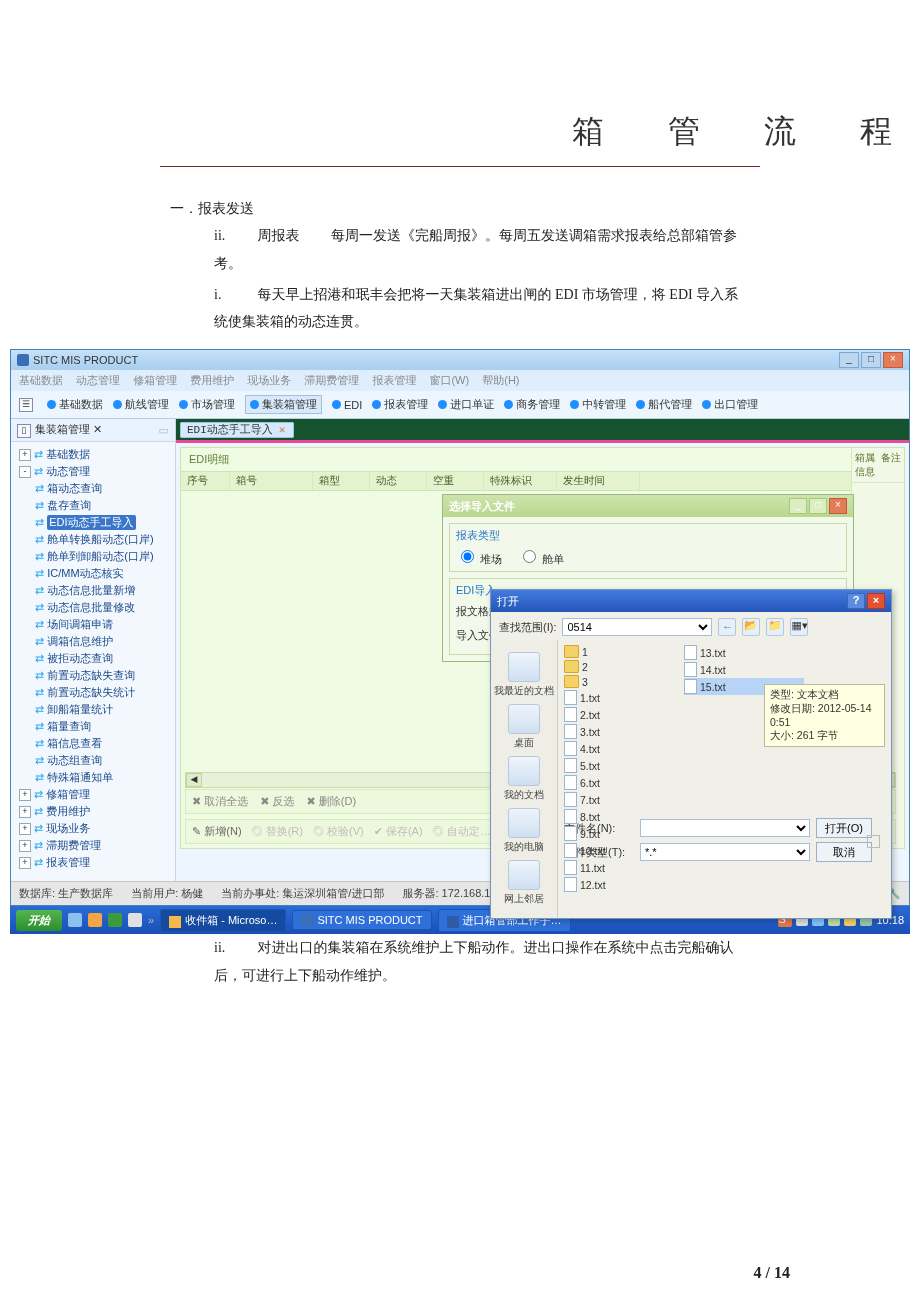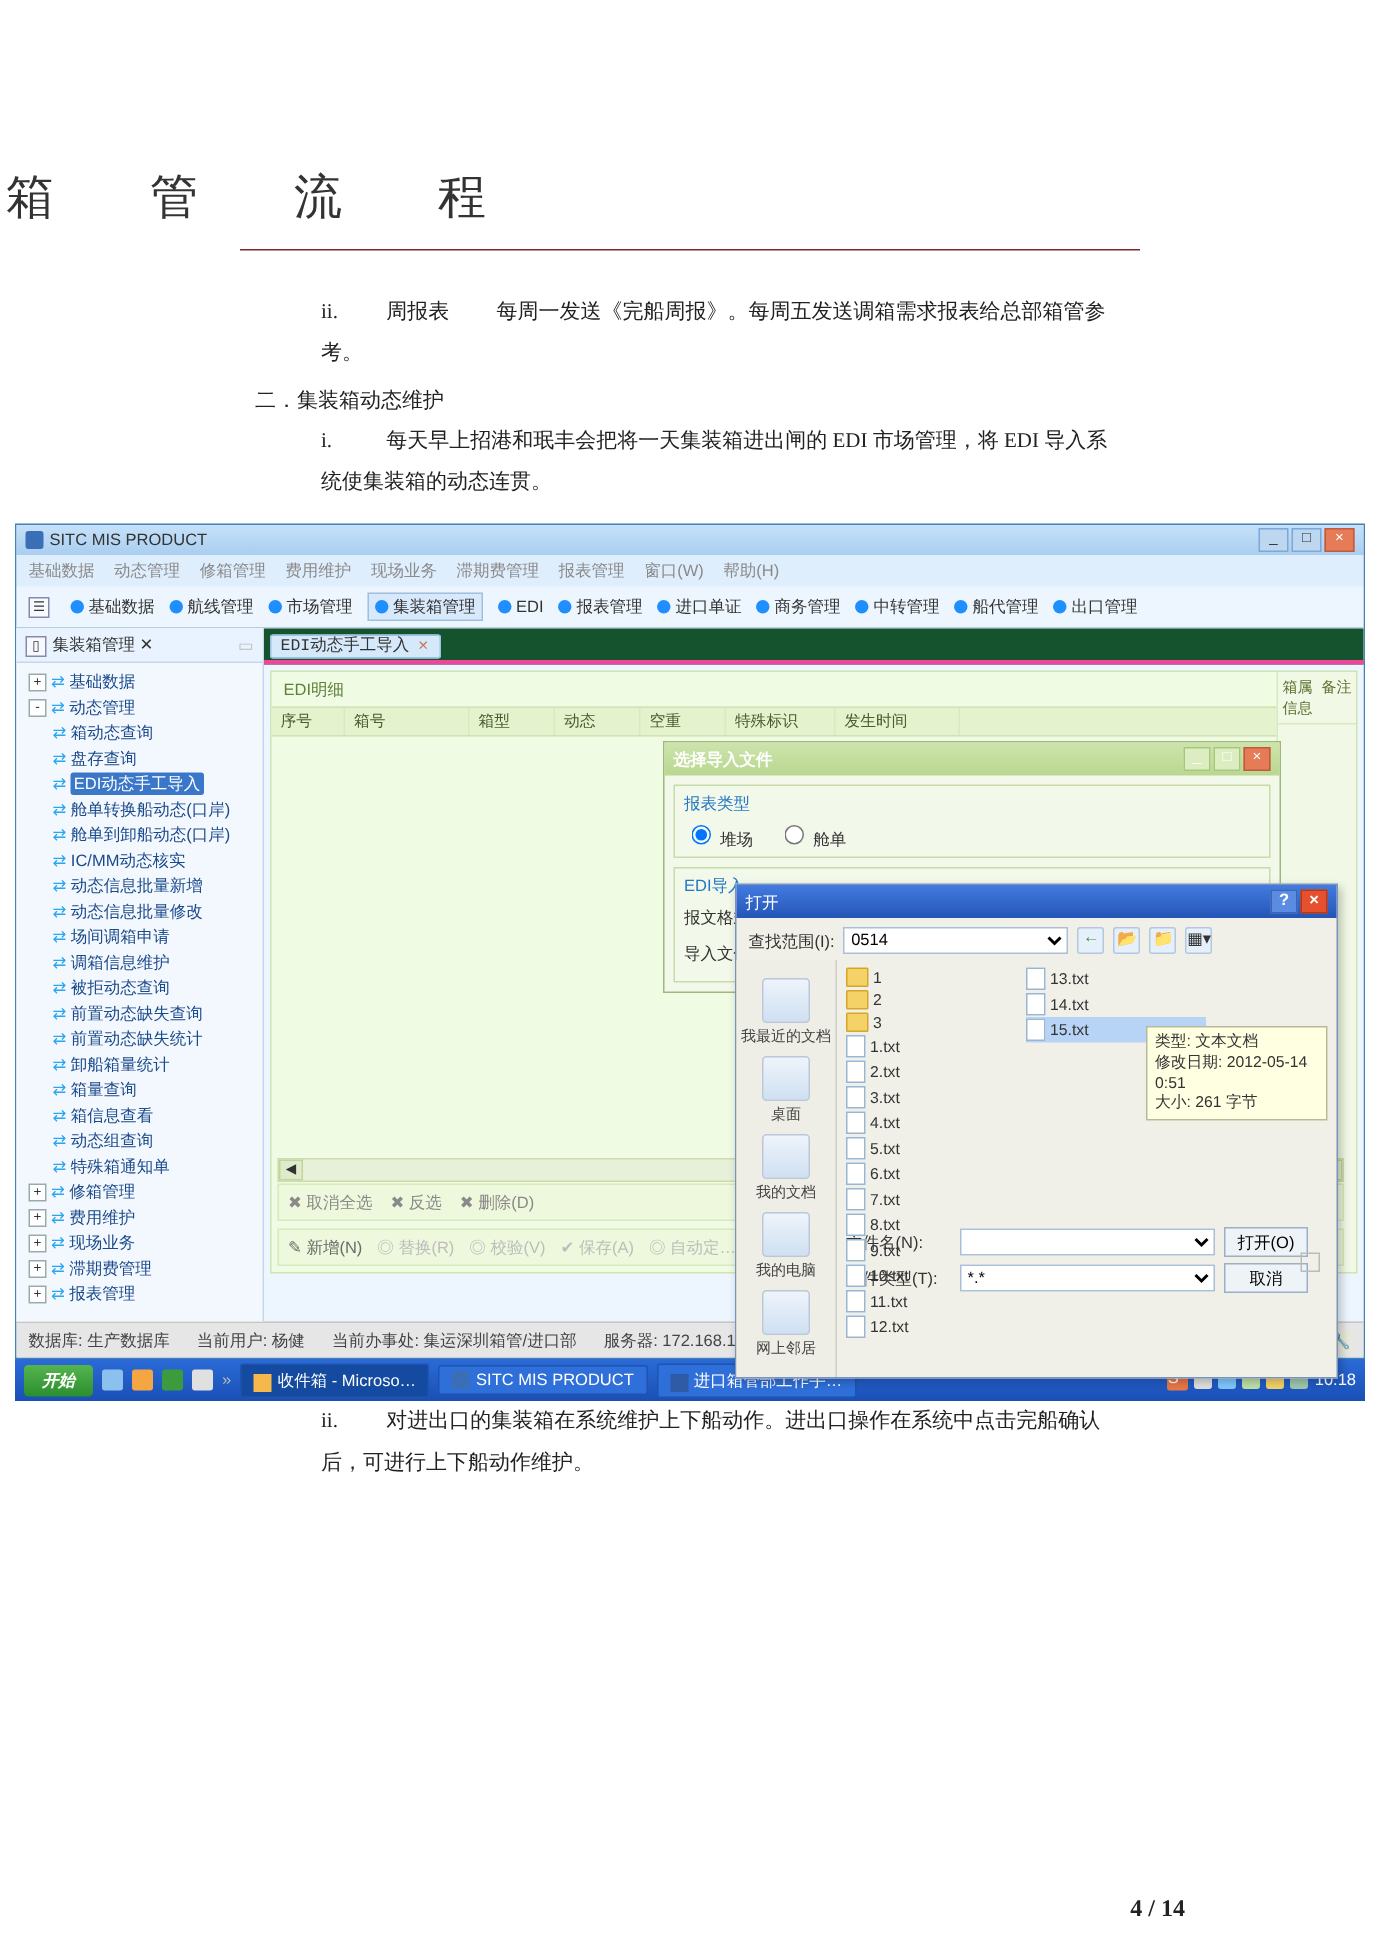--- a/index.html
+++ b/index.html
@@ -1,17 +1,17 @@
 <!DOCTYPE html>
 <html><head>
 <meta charset="utf-8">
 <style>
   body { margin:0; font-family:"Microsoft YaHei","Songti SC",serif; background:#fff; color:#222; }
   .page { width:920px; min-height:1302px; margin:0 auto; position:relative; padding:0 0 60px 0; box-sizing:border-box; }
-  .title-wrap { padding:110px 0 0 4px; text-align:left; }
+  .title-wrap { padding:110px 0 0 4px; text-align:right; }
   .title { font-size:32px; letter-spacing:28px; font-weight:500; color:#333; font-family:"Songti SC","SimSun",serif; }
   .title-rule { margin:12px 160px 28px 160px; border:0; border-top:1.5px solid #7a2a2a; }
   .doc-body { padding:0 170px 0 170px; font-size:14px; line-height:1.95; font-family:"Songti SC","SimSun",serif; }
   .h1 { }
   .ol-roman { padding-left:44px; }
   .li { margin-bottom:4px; }
   .li-label { display:inline-block; min-width:40px; }
   .li-head { display:inline-block; margin-right:28px; }
   .para-after { margin-top:0; }
   .screenshot { width:900px; margin:14px auto 0 auto; position:relative; font-family:Tahoma,"Microsoft Sans Serif",sans-serif; font-size:11px; color:#333; }
@@ -105,28 +105,28 @@
 </head>
 <body>
 
 <div class="page">
   <div class="title-wrap">
     <div class="title">箱 管 流 程</div>
   </div>
   <hr class="title-rule">
 
   <div class="doc-body">
+    <div class="h1">一．报表发送</div>
     <div class="ol-roman">
       <div class="li">
         <span class="li-label">ii.</span>
         <span class="li-head">周报表</span>
         <span>每周一发送《完船周报》。每周五发送调箱需求报表给总部箱管参考。</span>
       </div>
     </div>
-    <div class="h1">二．集装箱动态维护</div>
     <div class="ol-roman">
       <div class="li">
         <span class="li-label">i.</span>
         <span>每天早上招港和珉丰会把将一天集装箱进出闸的 EDI 市场管理，将 EDI 导入系统使集装箱的动态连贯。</span>
       </div>
     </div>
   </div>
 
   <div class="screenshot">
     <div class="app">

